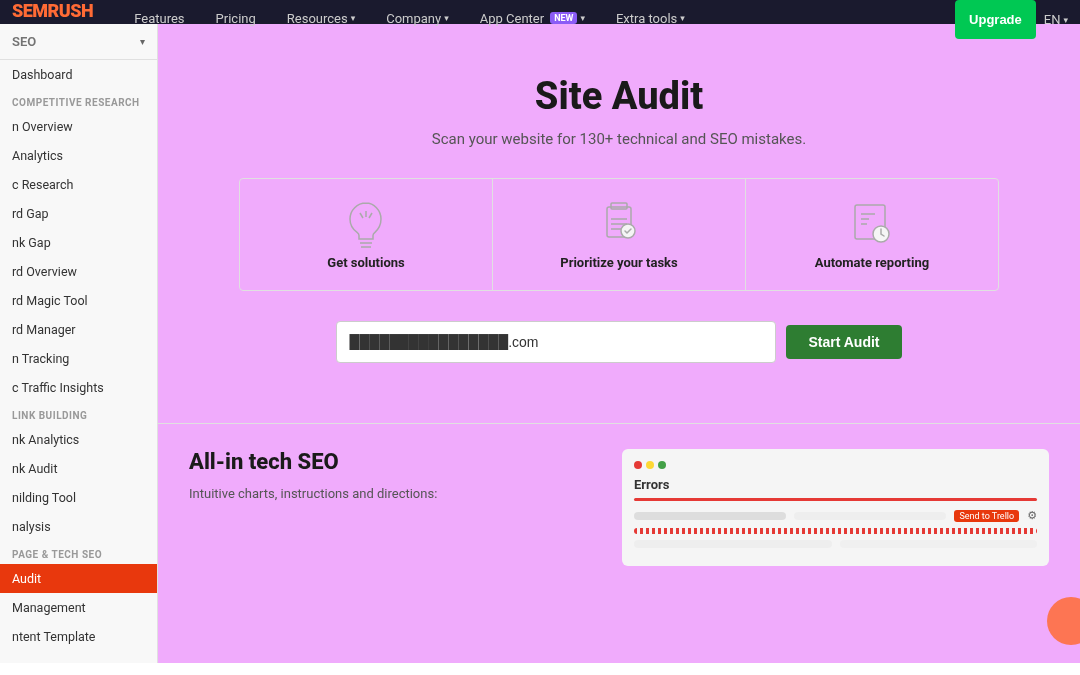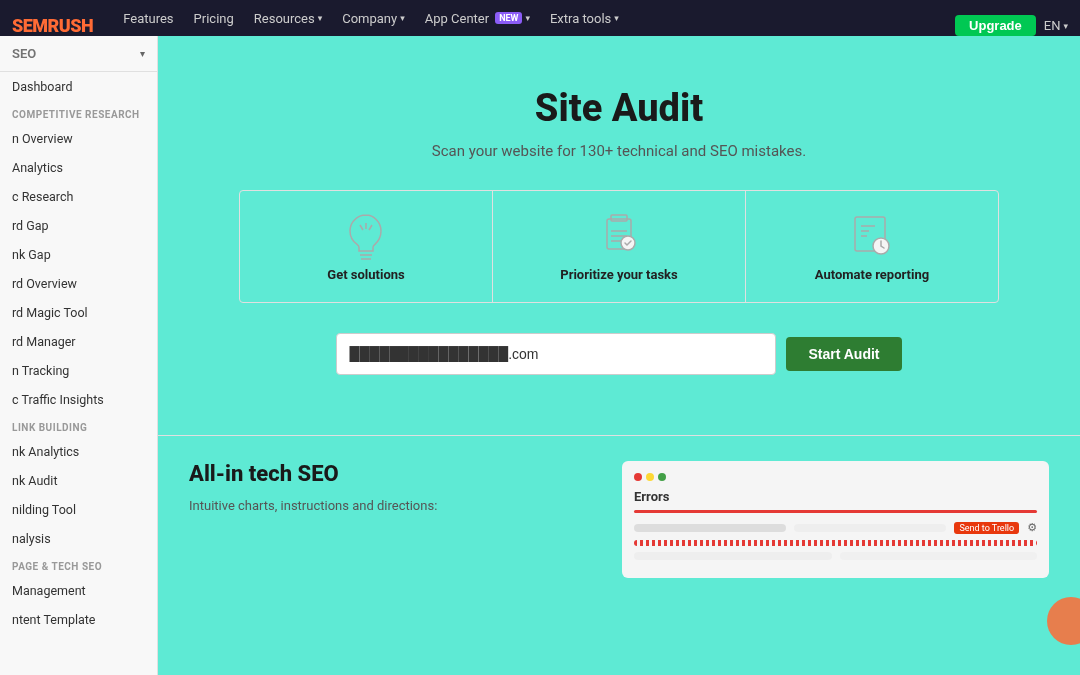--- a/index.html
+++ b/index.html
@@ -1,25 +1,25 @@
 <!DOCTYPE html>
 <html><head>
   <meta charset="utf-8">
   <style>
     * { margin: 0; padding: 0; box-sizing: border-box; }
     body { font-family: -apple-system, BlinkMacSystemFont, 'Segoe UI', Roboto, sans-serif; font-size: 14px; background: #fff; width: 1080px; height: 675px; overflow: hidden; }
 
     
     .top-nav {
       background: #1a1a2e;
-      height: 36px;
-      display: flex;
-      align-items: flex-end;
+      height: 24px;
+      display: flex;
+      align-items: flex-start;
       padding: 0 12px;
-      gap: 0;
+      gap: 11px;
       position: relative;
       z-index: 100;
     }
     .top-nav .logo {
       color: #ff6b35;
       font-weight: 900;
       font-size: 18px;
       letter-spacing: -0.5px;
       margin-right: 20px;
     }
@@ -47,21 +47,21 @@
     .nav-right {
       margin-left: auto;
       display: flex;
       align-items: center;
       gap: 8px;
     }
     .upgrade-btn {
       background: #00c853;
       color: #fff;
       border: none;
-      padding: 3px 14px;
+      padding: 12px 14px;
       border-radius: 4px;
       font-size: 13px;
       font-weight: 600;
       cursor: pointer;
     }
     .lang-selector {
       color: #ccc;
       font-size: 13px;
       display: flex;
       align-items: center;
@@ -118,21 +118,21 @@
       font-weight: 700;
       color: #999;
       letter-spacing: 0.5px;
       text-transform: uppercase;
     }
 
     
     .main-content {
       flex: 1;
       overflow-y: auto;
-      background: #5eead4;
+      background: #f0abfc;
     }
 
     
     .hero {
       padding: 50px 20px 30px;
       text-align: center;
       max-width: 800px;
       margin: 0 auto;
     }
     .hero-title {
@@ -371,20 +371,21 @@
     <div class="sidebar-item">n Tracking</div>
     <div class="sidebar-item">c Traffic Insights</div>
 
     <div class="sidebar-section-label">LINK BUILDING</div>
     <div class="sidebar-item">nk Analytics</div>
     <div class="sidebar-item">nk Audit</div>
     <div class="sidebar-item">nilding Tool</div>
     <div class="sidebar-item">nalysis</div>
 
     <div class="sidebar-section-label">PAGE &amp; TECH SEO</div>
+    <div class="sidebar-item active">Audit</div>
     <div class="sidebar-item">Management</div>
     <div class="sidebar-item">ntent Template</div>
 
   </aside>
 
   <main class="main-content">
 
     <section class="hero">
       <h1 class="hero-title">Site Audit</h1>
       <p class="hero-subtitle">Scan your website for 130+ technical and SEO mistakes.</p>

